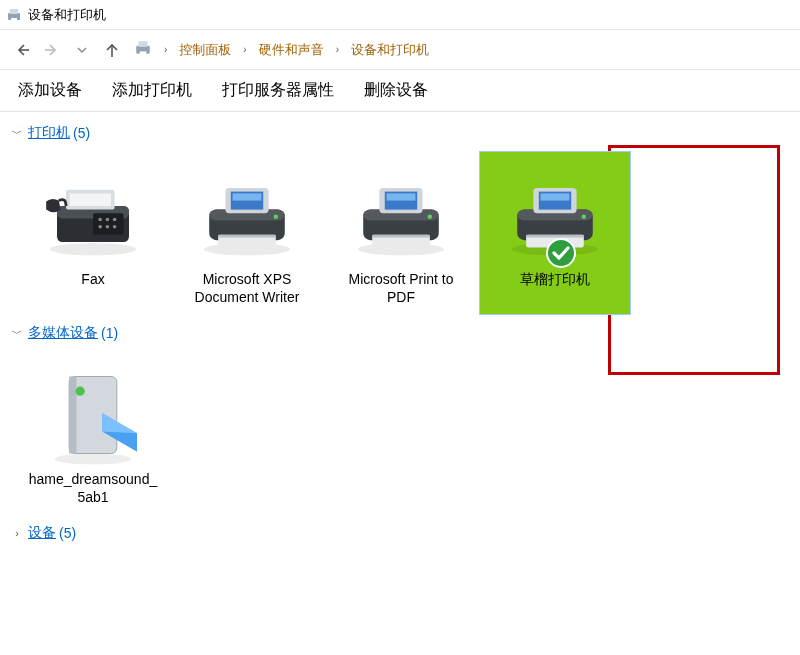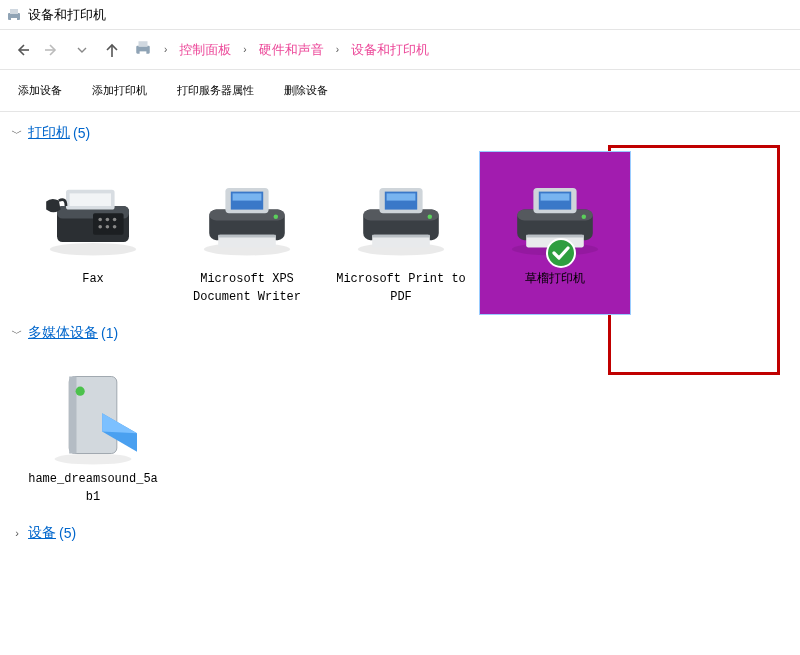--- a/index.html
+++ b/index.html
@@ -30,30 +30,30 @@
     gap: 6px;
     border-bottom: 1px solid #e5e5e5;
   }
   .nav-btn {
     width: 24px; height: 24px;
     display: flex; align-items: center; justify-content: center;
     color: #777;
   }
   .nav-btn.dis { color: #bbb; }
   .addr-icon { margin: 0 4px; }
-  .crumb { color: #ec4899; padding: 2px 4px; }
+  .crumb { color: #a16207; padding: 2px 4px; }
   .chev { color: #555; padding: 0 2px; font-size: 10px; }
   .cmd-bar {
     height: 42px;
     display: flex;
     align-items: center;
     padding: 0 18px;
     border-bottom: 1px solid #e5e5e5;
     gap: 30px;
-    font-size: 11px;
+    font-size: 16px;
   }
   .cmd-item { cursor: default; }
   .content { padding: 6px 0 0 10px; }
   .group-header {
     display: flex;
     align-items: center;
     padding: 6px 0 6px 0;
     font-size: 14px;
     cursor: default;
   }
@@ -68,36 +68,35 @@
     padding-left: 6px;
   }
   .item {
     width: 150px;
     text-align: center;
     padding: 10px 4px 8px 4px;
     margin: 4px 2px;
     position: relative;
   }
   .item.selected {
-    background: #a21caf;
+    background: #84cc16;
     outline: 1px solid #99ccff;
   }
   .item .icon-area {
     height: 106px;
     display: flex;
     align-items: center;
     justify-content: center;
     position: relative;
   }
   .item .label {
-    font-size: 12px;
+    font-size: 14px;
     line-height: 18px;
     word-break: break-word;
     padding: 2px 4px 0;
-    font-family: Liberation Mono, monospace;
   }
   .highlight-box {
     position: absolute;
     border: 3px solid #c00000;
     pointer-events: none;
   }
   .check-badge {
     position: absolute;
     bottom: -4px;
     left: 50%;

